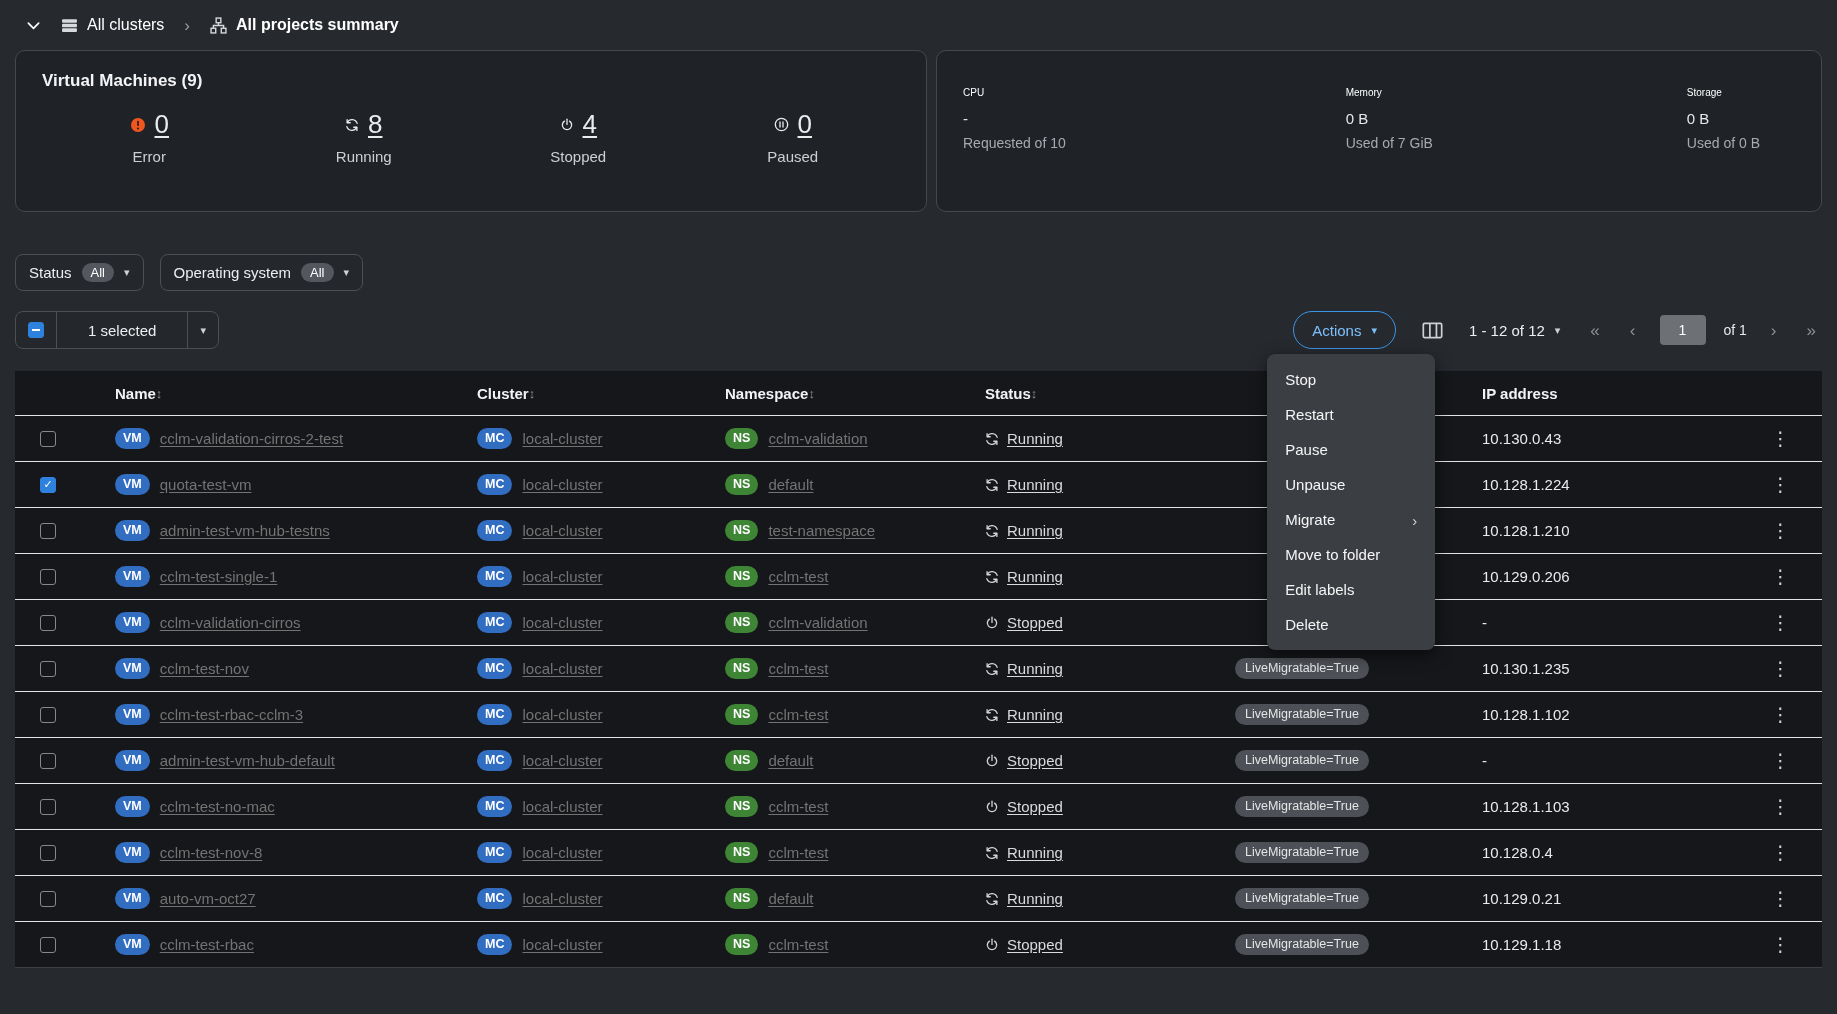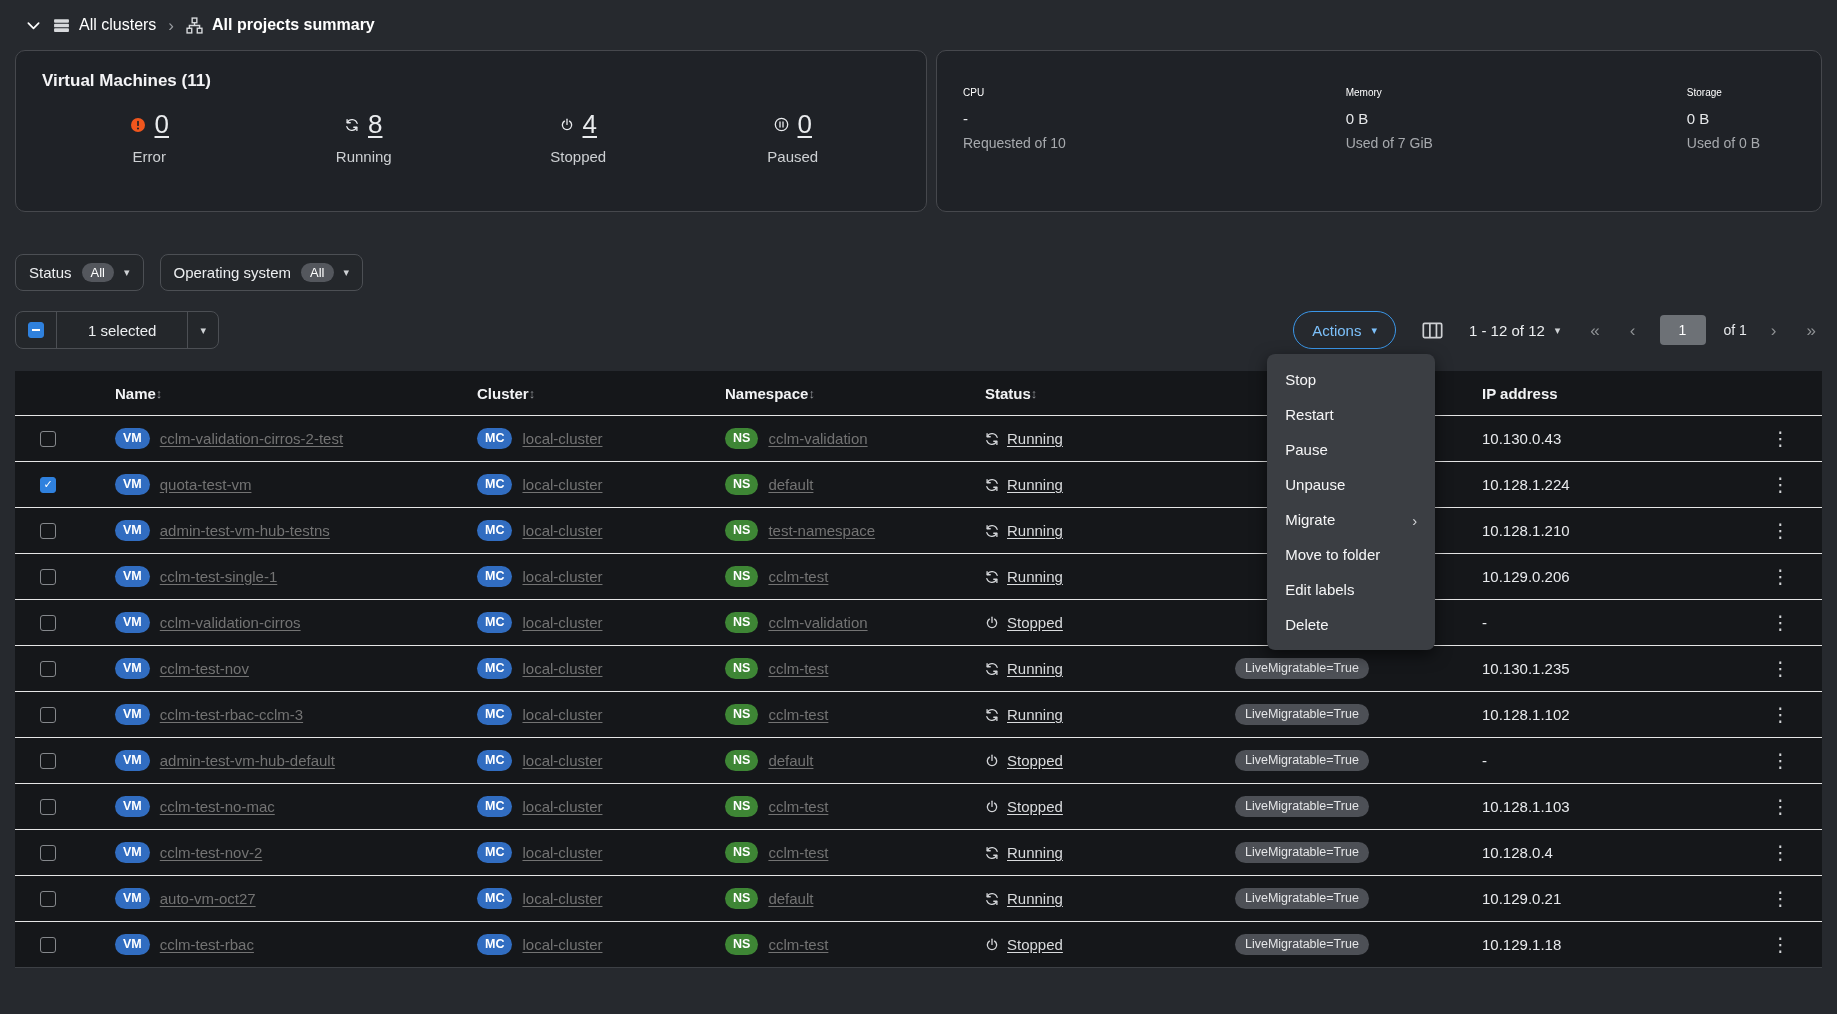--- a/index.html
+++ b/index.html
@@ -6,21 +6,21 @@
   body { margin:0; background:#26292e; }
   .page {
     position:relative; width:1837px; height:1014px; overflow:hidden;
     font-family:"Liberation Sans","DejaVu Sans",sans-serif;
     color:#e8eaed; font-size:15px; background:#26292e;
   }
   a { cursor:pointer; }
   svg { display:block; }
 
   
-  .breadcrumb { display:flex; align-items:center; gap:12px; padding:16px 26px 10px; }
+  .breadcrumb { display:flex; align-items:center; gap:20px; padding:16px 26px 10px; }
   .bc-toggle { display:flex; align-items:center; cursor:pointer; }
   .crumb { display:flex; align-items:center; gap:9px; color:#fff; font-size:16px; cursor:pointer; }
   .crumb-current { font-weight:bold;justify-content:flex-end; }
   .crumb-sep { color:#9a9da1; font-size:17px; line-height:1; }
 
   
   .cards { display:flex; gap:9px; margin:6px 15px 0; }
   .card { border:1px solid #46484d; border-radius:10px; background:#1f2227; }
   .card-vms { width:912px; height:162px; padding:20px 26px; }
   .card-usage { flex:1; height:162px; padding:20px 26px; }
@@ -154,21 +154,21 @@
               <path d="M8 5.4v2.6M3.2 10.6V8h9.6v2.6"></path>
             </g>
           </svg>
       </span>
       <span>All projects summary</span>
     </span>
   </div>
 
   <div class="cards">
     <div class="card card-vms">
-      <div class="card-title">Virtual Machines (11)</div>
+      <div class="card-title">Virtual Machines (9)</div>
       <div class="tiles">
   <div class="tile">
     <div class="tile-top">
       <span class="tile-icon">
                 <svg viewBox="0 0 16 16" width="16" height="16">
                   <circle cx="8" cy="8" r="7" fill="#f0561d"></circle>
                   <rect x="7.15" y="3.7" width="1.7" height="5.4" rx="0.85" fill="#1e2125"></rect>
                   <circle cx="8" cy="11.5" r="1.05" fill="#1e2125"></circle>
                 </svg>
               </span>
@@ -735,21 +735,21 @@
       <span class="kebab">⋮</span>
     </div>
   </div>
 
   <div class="trow">
     <div class="cell cell-check">
       <span class="cb"></span>
     </div>
     <div class="cell">
       <span class="rbadge badge-vm">VM</span>
-      <a class="link">cclm-test-nov-2</a>
+      <a class="link">cclm-test-nov-8</a>
     </div>
     <div class="cell">
       <span class="rbadge badge-mc">MC</span>
       <a class="link">local-cluster</a>
     </div>
     <div class="cell">
       <span class="rbadge badge-ns">NS</span>
       <a class="link">cclm-test</a>
     </div>
     <div class="cell">

